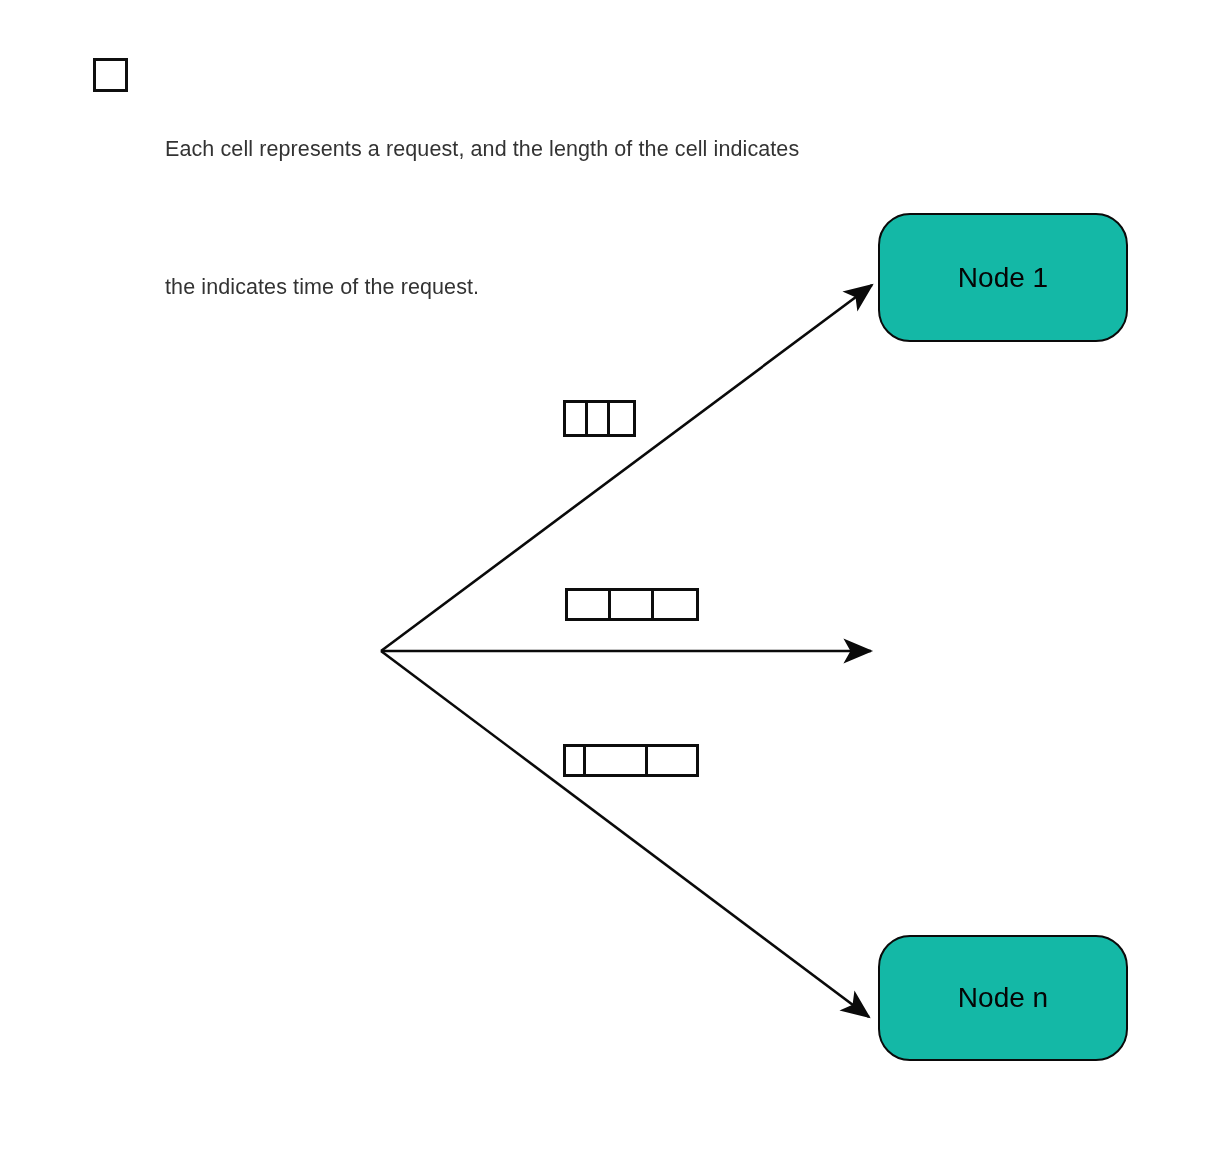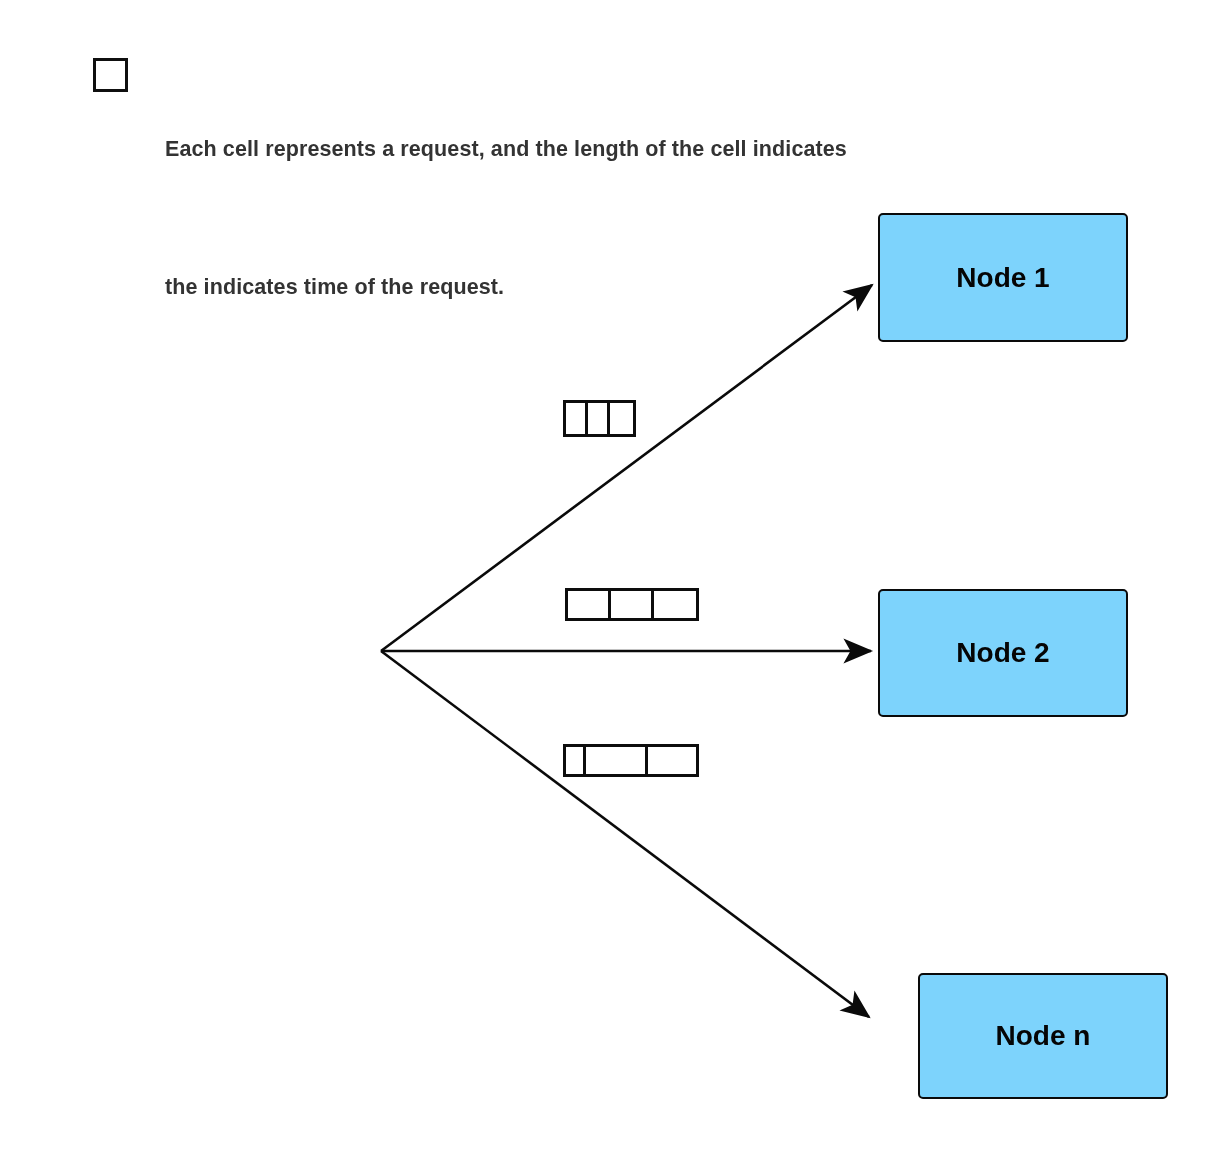--- a/index.html
+++ b/index.html
@@ -15,21 +15,20 @@
     font-family: "Liberation Sans", sans-serif;
     -webkit-font-smoothing: antialiased;
   }
 
   #canvas {
     position: absolute;
     left: 0;
     top: 0;
     width: 1210px;
     height: 871px;
-    font-weight: bold;
   }
 
   
   .legend-swatch {
     position: absolute;
     left: 93px;
     top: 58px;
     width: 29px;
     height: 28px;
     border: 3px solid #0f0f0f;
@@ -46,23 +45,23 @@
     color: #333333;
     letter-spacing: 0.1px;
     white-space: pre;
   }
   .legend-caption .cap-line { display: block; }
 
   
   .box {
     position: absolute;
     box-sizing: border-box;
-    background: #7dd3fc;
+    background: #14b8a6;
     border: 2.2px solid #0a0a0a;
-    border-radius: 5px;
+    border-radius: 32px;
     display: flex;
     align-items: center;
     justify-content: center;
     text-align: left;
   }
   .box-label {
     font-size: 28px;
     line-height: 1.34;
     white-space: pre-line;
   }
@@ -79,21 +78,21 @@
   }
 
   .box-node {
     left: 878px;
     width: 250px;
   }
   .box-node .box-label { color: #050505; }
 
   .box-node-1 { top: 213px; height: 129px; }
   .box-node-2 { top: 589px; height: 128px; }
-  .box-node-n { top: 973px; height: 126px; margin-left: 40px; }
+  .box-node-n { top: 935px; height: 126px; }
 
   
   .cell-group {
     position: absolute;
     display: flex;
     box-sizing: border-box;
     border: 3px solid #0d0d0d;
     background: #ffffff;
   }
   .cell {
@@ -160,21 +159,18 @@
     <div class="cell" style="width:20px"></div>
     <div class="cell" style="width:62px"></div>
     <div class="cell" style="width:48px"></div>
   </div>
 
 
   <div class="box box-node box-node-1">
     <span class="box-label">Node 1</span>
   </div>
 
-  <div class="box box-node box-node-2">
-    <span class="box-label">Node 2</span>
-  </div>
 
   <div class="box box-node box-node-n">
     <span class="box-label">Node n</span>
   </div>
 
 </div>
 
 </body></html>

